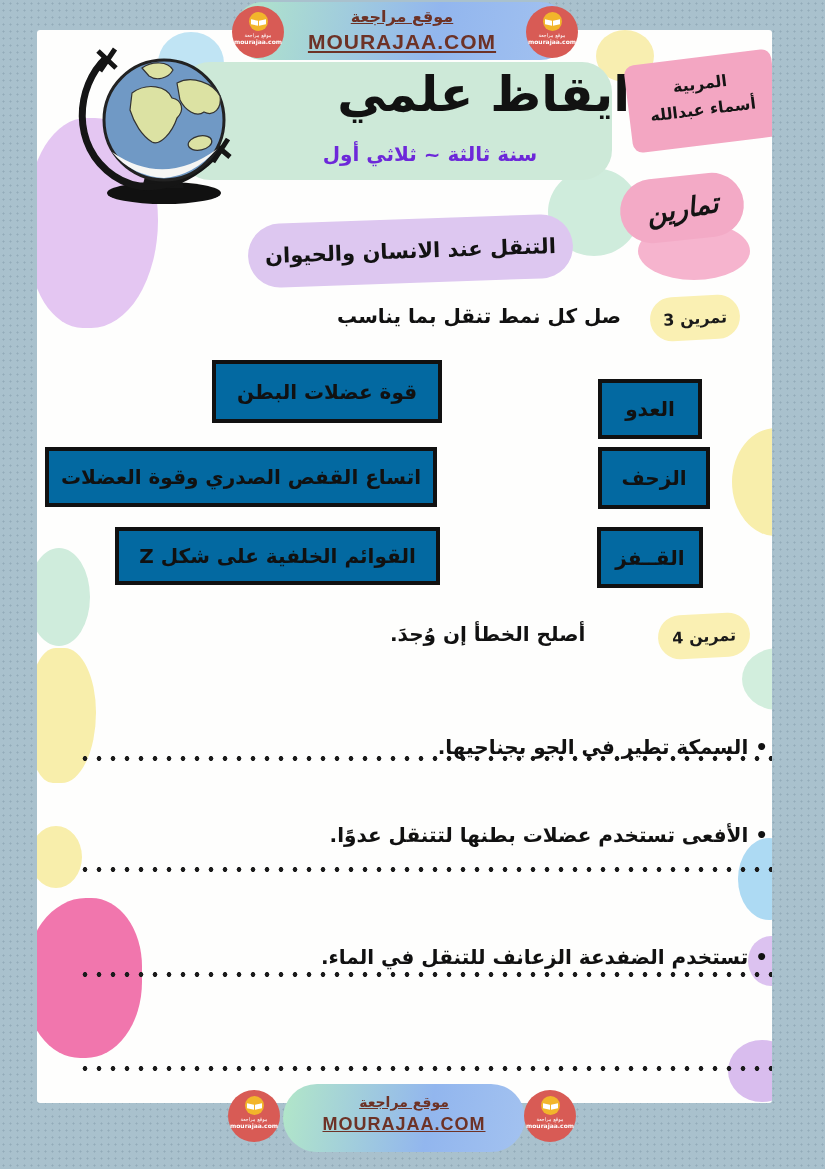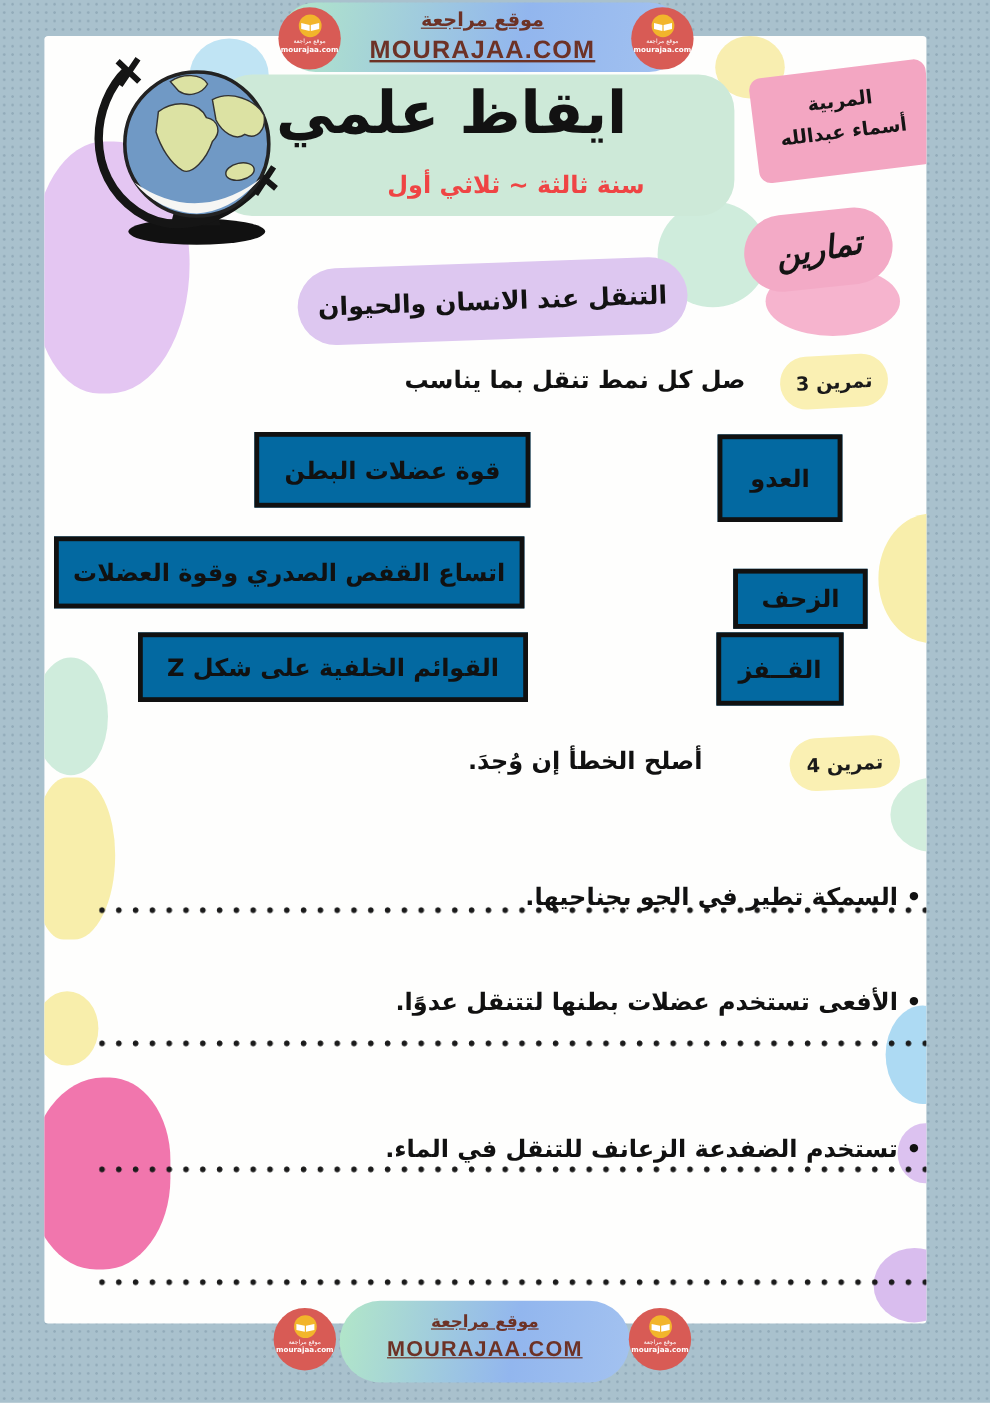--- a/index.html
+++ b/index.html
@@ -32,24 +32,24 @@
   
   .logo{position:absolute;width:52px;height:52px;border-radius:50%;background:#d85b55;z-index:7;text-align:center;cursor:pointer;}
   .logo .book{width:19px;height:19px;border-radius:50%;background:#f2b52b;margin:6px auto 1px;position:relative;}
   .logo .book::before,.logo .book::after{content:"";position:absolute;top:8px;width:7px;height:5px;background:#fff;}
   .logo .book::before{left:2px;transform:skewY(12deg);}
   .logo .book::after{right:2px;transform:skewY(-12deg);}
   .logo .t1{font-size:5px;color:#fff;line-height:6px;}
   .logo .t2{font-size:6px;color:#fff;font-weight:bold;line-height:8px;}
   
   .banner{position:absolute;left:143px;top:32px;width:432px;height:118px;background:#cde9d8;border-radius:30px;}
-  .main-title{position:absolute;left:193px;top:36px;width:400px;text-align:left;
+  .main-title{position:absolute;left:193px;top:36px;width:400px;text-align:right;
     font-size:49px;font-weight:bold;color:#121212;letter-spacing:1px;}
   .sub-title{position:absolute;left:193px;top:112px;width:400px;text-align:center;
-    font-size:20px;font-weight:bold;color:#ef4444;}
+    font-size:20px;font-weight:bold;color:#6d28d9;}
   .globe{position:absolute;left:35px;top:8px;}
   .teacher-badge{position:absolute;left:591px;top:27px;width:148px;height:88px;background:#f3a6c2;
     border-radius:10px;transform:rotate(-7deg);text-align:center;padding-top:14px;box-sizing:border-box;}
   .teacher-badge .bl{font-size:16px;font-weight:bold;color:#141414;line-height:26px;display:block;}
   .tamarin{position:absolute;left:583px;top:146px;width:124px;height:64px;background:#f3aac6;
     border-radius:50px;transform:rotate(-6deg);display:flex;align-items:center;justify-content:center;}
   .tamarin span{font-size:27px;font-weight:bold;font-style:italic;color:#141414;transform:rotate(-4deg);}
   .lesson-pill{position:absolute;left:211px;top:189px;width:325px;height:64px;background:#ddc7f0;
     border-radius:32px;transform:rotate(-2deg);display:flex;align-items:center;justify-content:center;}
   .lesson-pill span{font-size:21px;font-weight:bold;color:#121212;}
@@ -114,22 +114,22 @@
 
   <div class="lesson-pill">
     <span dir="rtl">التنقل عند الانسان والحيوان</span>
   </div>
 
   <div class="ex-tag" style="left:613px;top:266px;width:90px;height:44px;">
     <span dir="rtl">تمرين 3</span>
   </div>
   <div class="instr" dir="rtl" style="left:300px;top:274px;width:308px;">صل كل نمط تنقل بما يناسب</div>
 
-  <div class="mbox" dir="rtl" style="left:561px;top:332px;width:104px;height:73px;">العدو</div>
-  <div class="mbox" dir="rtl" style="left:561px;top:444px;width:112px;height:50px;margin-left:13px;">الزحف</div>
+  <div class="mbox" dir="rtl" style="left:561px;top:349px;width:104px;height:60px;">العدو</div>
+  <div class="mbox" dir="rtl" style="left:561px;top:417px;width:112px;height:62px;">الزحف</div>
   <div class="mbox" dir="rtl" style="left:560px;top:497px;width:106px;height:61px;">القــفز</div>
 
   <div class="mbox" dir="rtl" style="left:175px;top:330px;width:230px;height:63px;">قوة عضلات البطن</div>
   <div class="mbox" dir="rtl" style="left:8px;top:417px;width:392px;height:60px;">اتساع القفص الصدري وقوة العضلات</div>
   <div class="mbox" dir="rtl" style="left:78px;top:497px;width:325px;height:58px;">القوائم الخلفية على شكل Z</div>
 
   <div class="ex-tag" style="left:621px;top:584px;width:92px;height:44px;">
     <span dir="rtl">تمرين 4</span>
   </div>
   <div class="instr" dir="rtl" style="left:353px;top:592px;width:260px;">أصلح الخطأ إن وُجدَ.</div>

